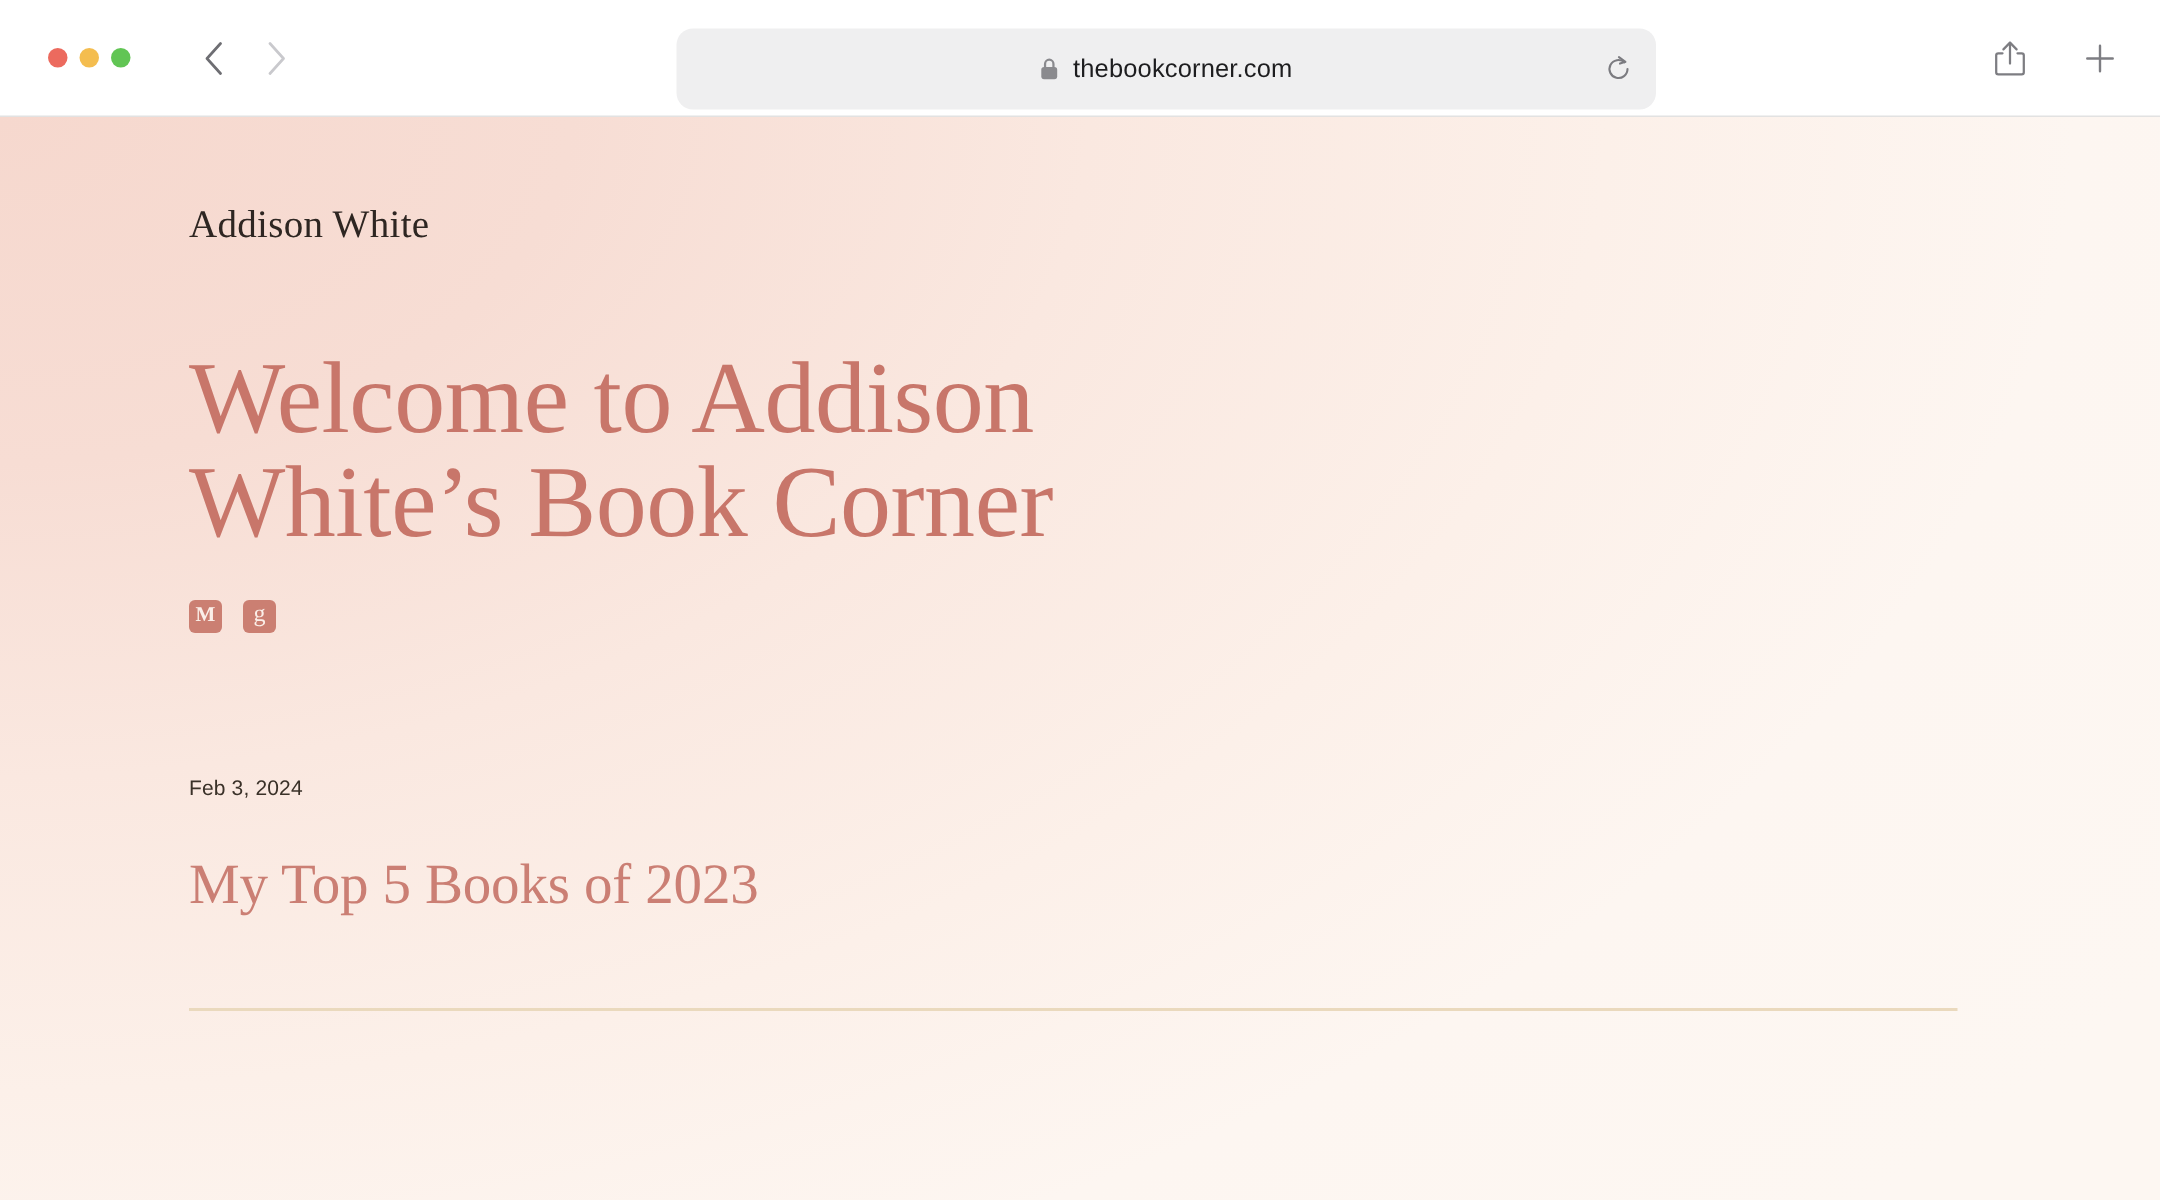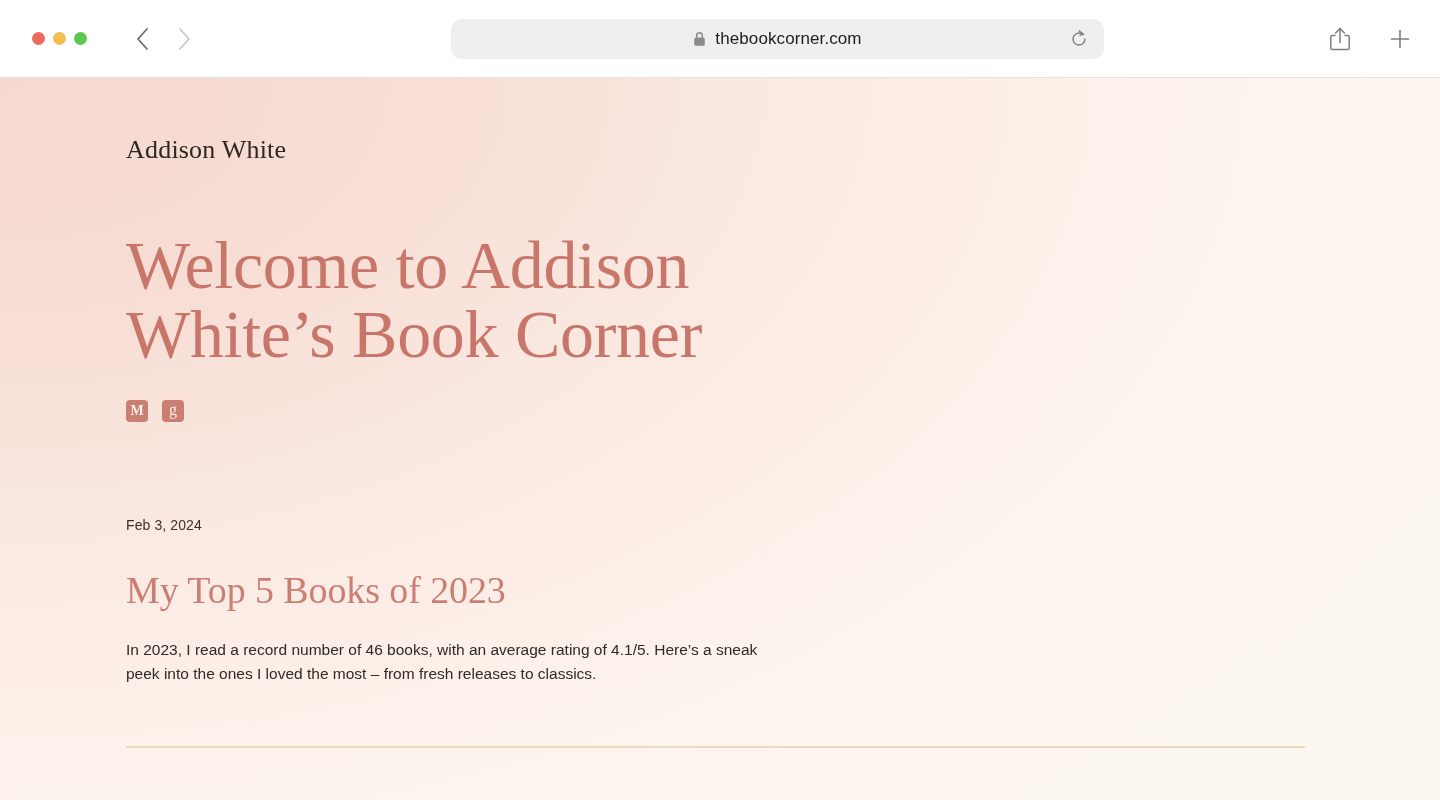--- a/index.html
+++ b/index.html
@@ -60,21 +60,21 @@
     border: none;
     cursor: pointer;
   }
   .nav-btn svg { display: block; }
 
   .address-bar-wrap {
     position: absolute;
     left: 431px;
     top: 19px;
     width: 673px;
-    height: 40px;
+    height: 54px;
     padding-left: 20px;
   }
   .address-bar {
     width: 100%;
     height: 100%;
     background: #efeff0;
     border-radius: 11px;
     display: flex;
     align-items: center;
     justify-content: center;
@@ -324,19 +324,18 @@
         <a class="social-badge goodreads">
           <span class="glyph">g</span>
         </a>
       </div>
     </div>
 
     <div class="posts">
       <article>
         <div class="post-date">Feb 3, 2024</div>
         <a class="post-title">My Top 5 Books of 2023</a>
-        <p class="post-excerpt">In 2023, I read a record number of 46 books, with an average rating of 4.1/5. Here’s a sneak peek into the ones I loved the most – from fresh releases to classics.</p>
         <hr class="post-divider">
       </article>
     </div>
 
   </div>
 </div>
 
 </body></html>

